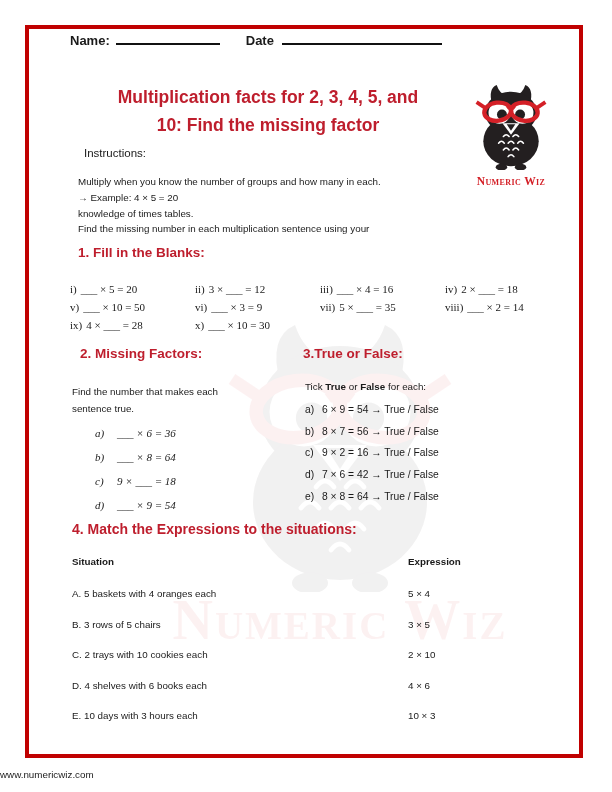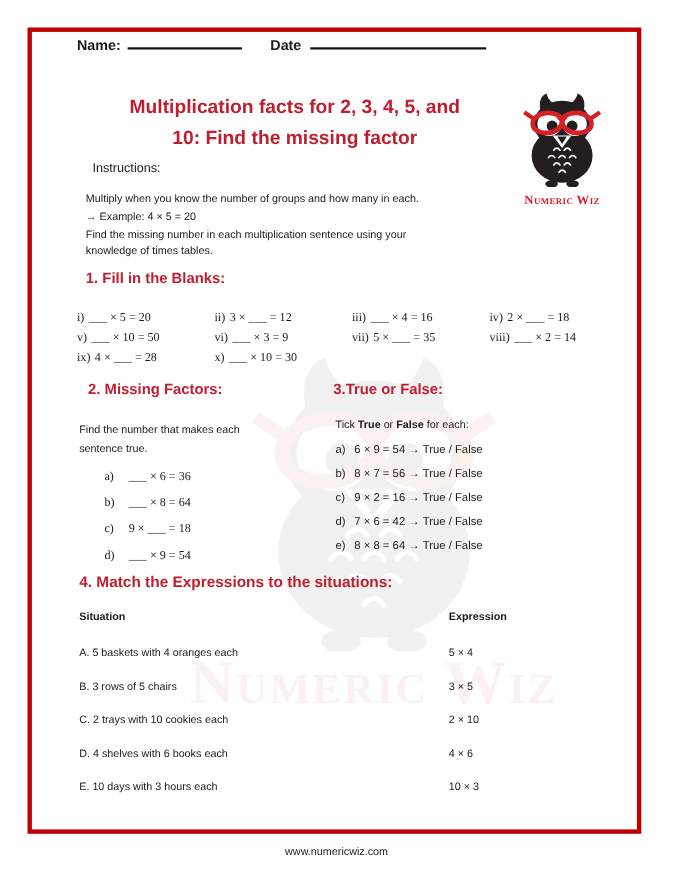--- a/index.html
+++ b/index.html
@@ -55,35 +55,35 @@
   .eq-label{margin-right:4px;}
   
   .cols{left:70px;top:346px;width:505px;display:flex;}
   .col-left{width:233px;}
   .col-right{flex:1;}
   .sec2-heading{margin-left:10px;}
   .sec2-intro{margin-top:23px;margin-left:2px;font-size:9.8px;line-height:16.5px;}
   .sec2-intro p{margin:0;}
   .sec2-items{margin-top:11px;margin-left:25px;font-family:"Liberation Serif",serif;
     font-size:11px;line-height:11.5px;}
-  .sec2-items .item{margin-bottom:12.5px;}
+  .sec2-items .item{margin-bottom:12.5px;font-style:italic;}
   .sec2-items .eq-label{display:inline-block;width:18px;}
   .tick-line{margin:20px 0 0 2px;font-size:9.8px;}
   .sec3-items{margin-top:13px;margin-left:2px;font-size:10.3px;line-height:10.5px;}
   .sec3-items .item{margin-bottom:11.2px;white-space:nowrap;}
   .sec3-items .tf-label{display:inline-block;width:17px;}
   
   .s4{left:72px;top:521px;font-size:14px;}
   .match-table{left:72px;top:556px;width:470px;font-size:9.8px;}
   .t-row{display:flex;margin-bottom:19.5px;line-height:11px;gap:40px;}
   .t-head{font-weight:bold;margin-bottom:21px;}
   .t-sit{width:296px;}
   .t-exp{flex:1;}
   
-  .footer{left:0;right:0;top:769px;text-align:center;font-size:9.8px;color:#222;}
+  .footer{left:0;right:0;top:769px;text-align:left;font-size:9.8px;color:#222;}
 </style>
 </head>
 <body>
 
 <div class="page">
 
   <div class="frame"></div>
 
   <div class="watermark">
     <svg width="300" height="270" viewBox="0 0 100 90">
@@ -136,22 +136,22 @@
       </g>
     </svg>
     <div class="logo-text">Numeric Wiz</div>
   </div>
 
   <div class="z instructions">
     <div class="ins-heading">Instructions:</div>
     <div class="ins-body">
       <p>Multiply when you know the number of groups and how many in each.</p>
       <p>→ Example: 4 × 5 = 20</p>
+      <p>knowledge of times tables.</p>
       <p>Find the missing number in each multiplication sentence using your</p>
-      <p>knowledge of times tables.</p>
     </div>
   </div>
 
   <div class="z sec-heading s1">1. Fill in the Blanks:</div>
   <div class="z eq-grid">
     <div class="eq"><span class="eq-label">i)</span><span>___ × 5 = 20</span></div>
     <div class="eq"><span class="eq-label">ii)</span><span>3 × ___ = 12</span></div>
     <div class="eq"><span class="eq-label">iii)</span><span>___ × 4 = 16</span></div>
     <div class="eq"><span class="eq-label">iv)</span><span>2 × ___ = 18</span></div>
     <div class="eq"><span class="eq-label">v)</span><span>___ × 10 = 50</span></div>

